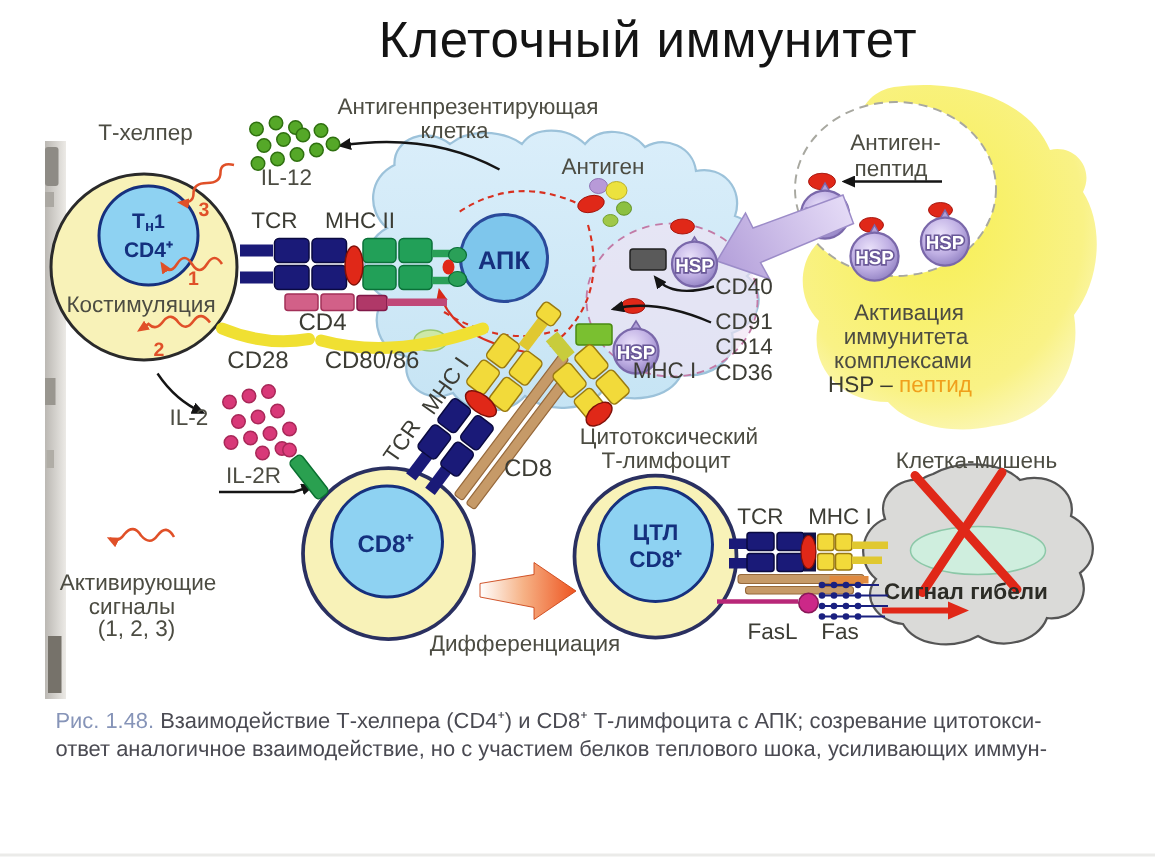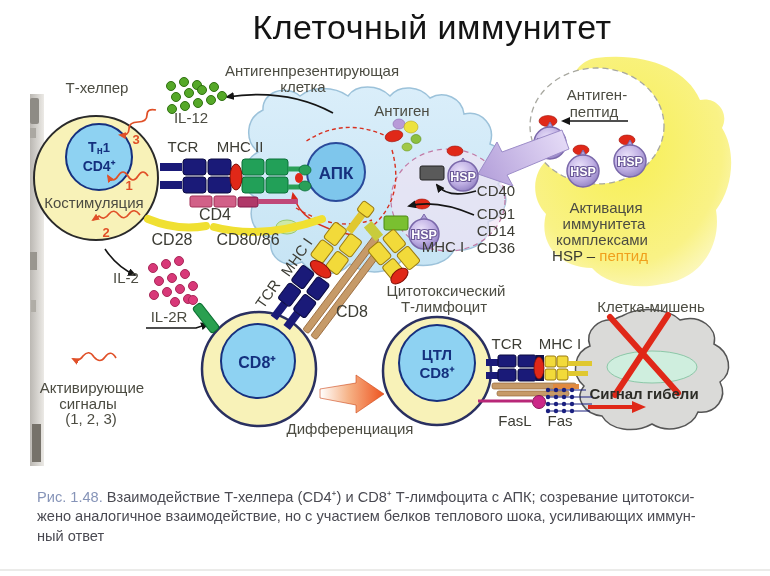--- a/index.html
+++ b/index.html
@@ -1,21 +1,21 @@
 <!DOCTYPE html>
 <html><head>
 <meta charset="utf-8">
 <style>
   html,body{margin:0;padding:0;background:#ffffff;}
   .stage{position:relative;width:770px;height:576px;background:#ffffff;overflow:hidden;
          font-family:"Liberation Sans",sans-serif;}
   .title{position:absolute;top:8px;left:0;width:770px;text-align:center;
          font-size:34px;font-weight:500;color:#141414;letter-spacing:.5px;padding-left:47px;}
   svg{position:absolute;left:0;top:0;}
-  .caption{position:absolute;left:37px;top:488px;width:706px;
+  .caption{position:absolute;left:37px;top:472px;width:706px;
            font-size:14.6px;line-height:19.4px;color:#4a4a52;}
   .caption .fig{color:#8694b8;}
   .lbl{font-size:15px;fill:#4c4c42;}
   .cdlbl{font-size:15px;fill:#3c3c34;}
   .cdlbl16{font-size:16px;fill:#3c3c34;}
   .cellTxt{font-weight:bold;fill:#14307e;}
   .redNum{font-size:13px;font-weight:600;fill:#e05028;}
   .hspTxt{font-size:12.5px;font-weight:bold;fill:#ffffff;stroke:#6a5898;stroke-width:2.2px;
           paint-order:stroke;}
   text{text-anchor:middle;}
@@ -384,18 +384,17 @@
       </g>
       <text class="cdlbl" x="507" y="349">TCR</text>
       <text class="cdlbl" x="560" y="349">MHC I</text>
       <text class="cdlbl" x="515" y="426">FasL</text>
       <text class="cdlbl" x="560" y="426">Fas</text>
     </g>
   </svg>
 
   <div class="caption">
     <div><span class="fig">Рис. 1.48.</span><span> Взаимодействие Т-хелпера (CD4⁺) и CD8⁺ Т-лимфоцита с АПК; созревание цитотокси-</span></div>
-    <div>жено аналогичное взаимодействие, но с участием белков теплового шока, усиливающих иммун-</div>
-    <div>ный ответ</div>
+    <div>ответ аналогичное взаимодействие, но с участием белков теплового шока, усиливающих иммун-</div>
   </div>
 
   <div class="botline"></div>
 </div>
 
 </body></html>

